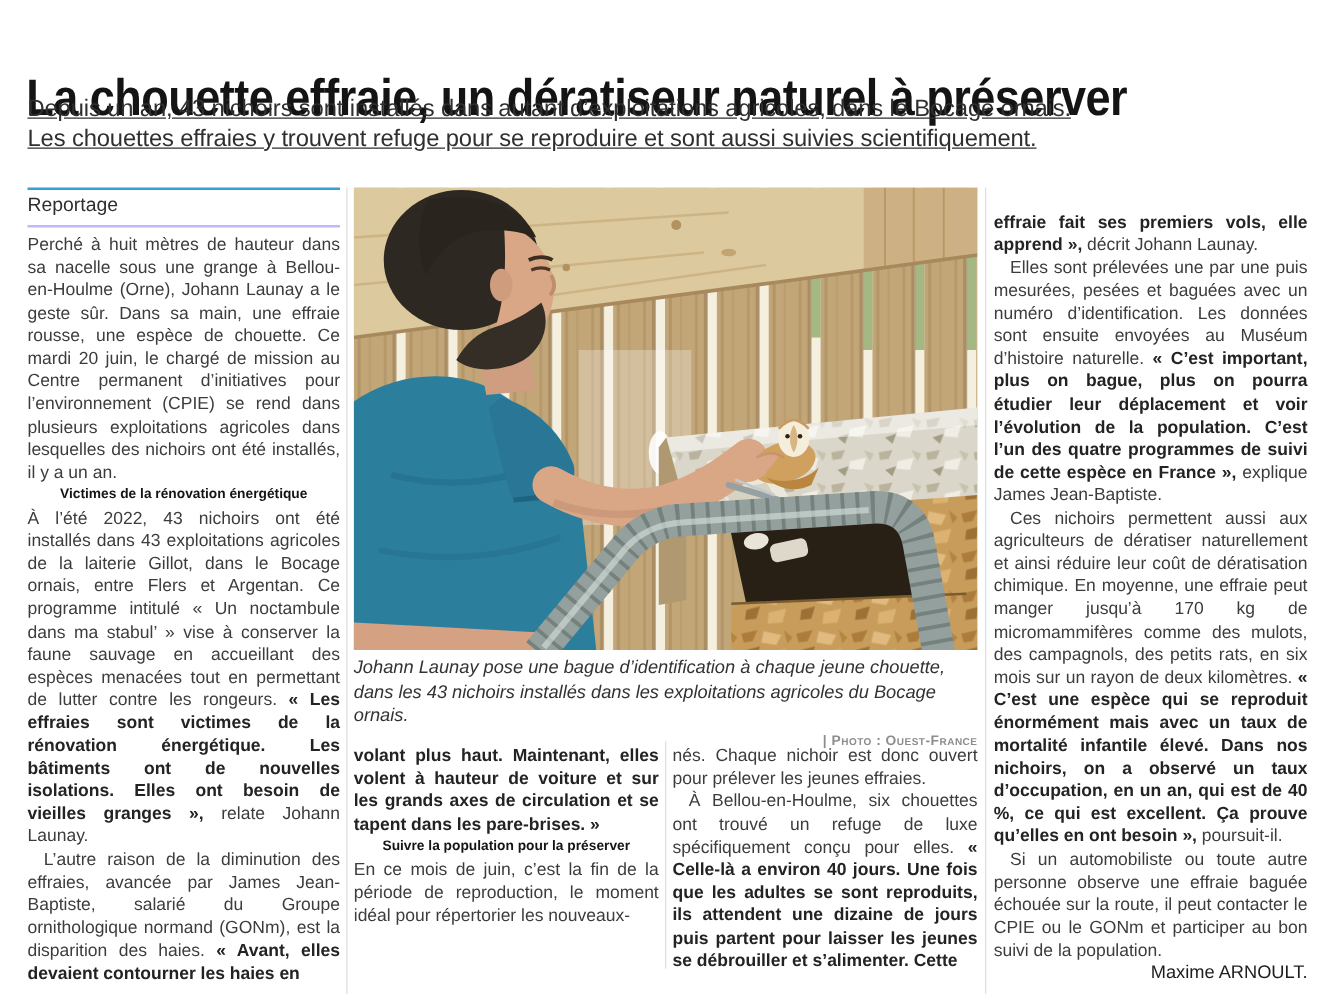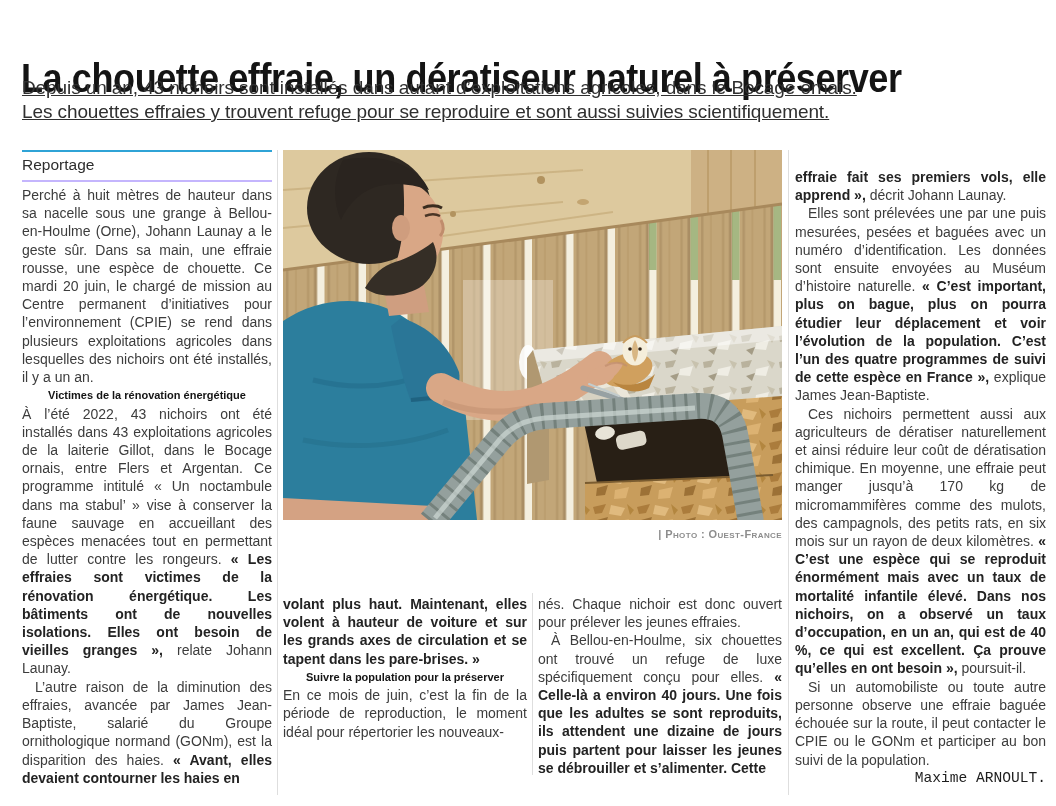--- a/index.html
+++ b/index.html
@@ -62,21 +62,21 @@
   .caption-block {
     position: absolute; left: 283px; top: 525px; width: 499px;
   }
   .caption {
     font-style: italic; font-size: 14.6px; line-height: 19.5px; color: #333333;
   }
   .credit {
     text-align: right; font-size: 11px; color: #8d8d8d;
     font-variant: small-caps; letter-spacing: 0.4px; margin-top: 3px; font-weight: bold;
   }
-  .byline { text-align: right; margin-top: 8px; font-size: 14.6px; color: #1d1d1d; font-family: Liberation Mono, monospace; }
+  .byline { text-align: right; margin-top: 8px; font-size: 14.6px; color: #1d1d1d; }
 </style>
 </head>
 <body>
 
 <h1 class="headline">La chouette effraie, un dératiseur naturel à préserver</h1>
 
 <div class="standfirst">
   <div>Depuis un an, 43 nichoirs sont installés dans autant d’exploitations agricoles, dans le Bocage ornais.</div>
   <div>Les chouettes effraies y trouvent refuge pour se reproduire et sont aussi suivies scientifiquement.</div>
 </div>
@@ -218,20 +218,21 @@
 
     <g>
       <path d="M148,372 L216,290 Q234,268 262,266 L414,256 Q446,254 452,284 L468,372" fill="none" stroke="#94a09d" stroke-width="26" stroke-linejoin="round"></path>
       <path d="M148,372 L216,290 Q234,268 262,266 L414,256 Q446,254 452,284 L468,372" fill="none" stroke="#4e5a54" stroke-width="26" stroke-linejoin="round" stroke-dasharray="3 9" opacity="0.45"></path>
       <path d="M152,368 L218,288 Q235,270 262,268 L412,258" fill="none" stroke="#cfd8d4" stroke-width="5" opacity="0.7"></path>
     </g>
   </svg>
 </div>
 
 <div class="caption-block">
+  <div class="caption">Johann Launay pose une bague d’identification à chaque jeune chouette, dans les 43 nichoirs installés dans les exploitations agricoles du Bocage ornais.</div>
   <div class="credit">| Photo : Ouest-France</div>
 </div>
 
 <div class="col" id="col2">
   <p><b>volant plus haut. Maintenant, elles volent à hauteur de voiture et sur les grands axes de circulation et se tapent dans les pare-brises. »</b></p>
   <p class="subhead">Suivre la population pour la préserver</p>
   <p>En ce mois de juin, c’est la fin de la période de reproduction, le moment idéal pour répertorier les nouveaux-</p>
 </div>
 
 <div class="col" id="col3">

